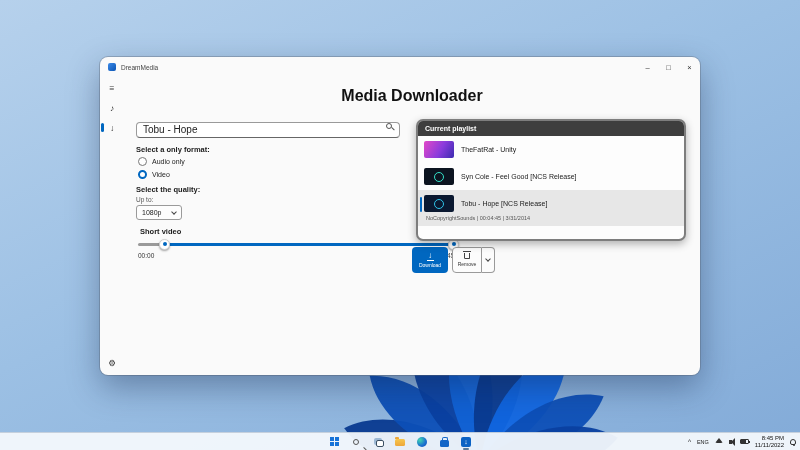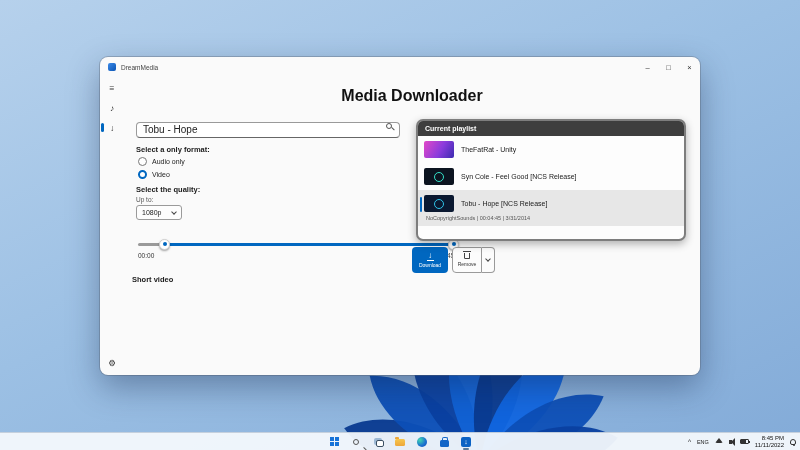--- a/index.html
+++ b/index.html
@@ -233,21 +233,21 @@
     </div>
 
     <div class="section-label" style="left:36px; top:128px;">Select the quality:</div>
     <div class="hint-label" style="left:36px; top:139px;">Up to:</div>
 
     <div class="dropdown">
       <span>1080p</span>
       <span class="chev"></span>
     </div>
 
-    <div class="section-label" style="left:32px; top:170px;margin-top:48px;">Short video</div>
+    <div class="section-label" style="left:40px; top:170px;">Short video</div>
 
     <div class="slider">
       <div class="track"></div>
       <div class="track-fill"></div>
       <div class="thumb tl"></div>
       <div class="thumb tr"></div>
     </div>
     <div class="time-label" style="left:38px; top:195px;">00:00</div>
     <div class="time-label" style="left:338px; top:195px;">04:45</div>
 

